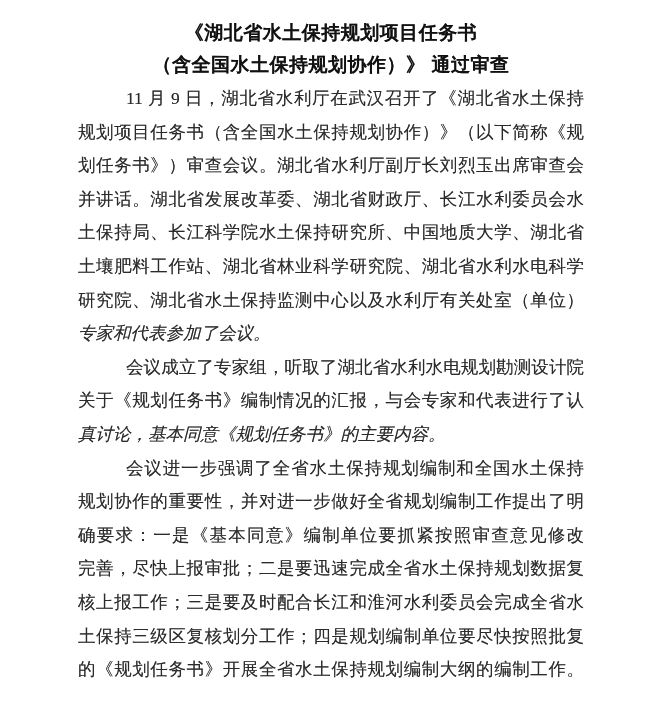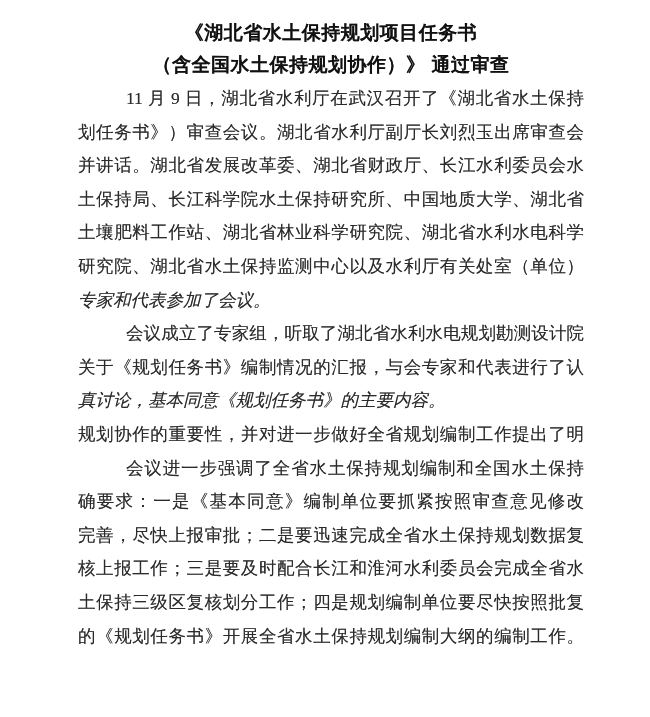--- a/index.html
+++ b/index.html
@@ -67,35 +67,36 @@
 
 <div class="page">
   <div class="text-block">
     <div class="doc-title">
       <div class="title-line">《湖北省水土保持规划项目任务书</div>
       <div class="title-line">（含全国水土保持规划协作）》 通过审查</div>
     </div>
     <div class="doc-body">
         <div class="paragraph">
           <div class="line first">11 月 9 日，湖北省水利厅在武汉召开了《湖北省水土保持</div>
+          <div class="line">规划项目任务书（含全国水土保持规划协作）》（以下简称《规</div>
           <div class="line">划任务书》）审查会议。湖北省水利厅副厅长刘烈玉出席审查会</div>
           <div class="line">并讲话。湖北省发展改革委、湖北省财政厅、长江水利委员会水</div>
           <div class="line">土保持局、长江科学院水土保持研究所、中国地质大学、湖北省</div>
           <div class="line">土壤肥料工作站、湖北省林业科学研究院、湖北省水利水电科学</div>
           <div class="line">研究院、湖北省水土保持监测中心以及水利厅有关处室（单位）</div>
           <div class="line plain-last">专家和代表参加了会议。</div>
         </div>
         <div class="paragraph">
           <div class="line first">会议成立了专家组，听取了湖北省水利水电规划勘测设计院</div>
           <div class="line">关于《规划任务书》编制情况的汇报，与会专家和代表进行了认</div>
           <div class="line plain-last">真讨论，基本同意《规划任务书》的主要内容。</div>
         </div>
         <div class="paragraph">
+          <div class="line first">会议进一步强调了全省水土保持规划编制和全国水土保持</div>
           <div class="line">规划协作的重要性，并对进一步做好全省规划编制工作提出了明</div>
-          <div class="line first">会议进一步强调了全省水土保持规划编制和全国水土保持</div>
           <div class="line">确要求：一是《基本同意》编制单位要抓紧按照审查意见修改</div>
           <div class="line">完善，尽快上报审批；二是要迅速完成全省水土保持规划数据复</div>
           <div class="line">核上报工作；三是要及时配合长江和淮河水利委员会完成全省水</div>
           <div class="line">土保持三级区复核划分工作；四是规划编制单位要尽快按照批复</div>
           <div class="line">的《规划任务书》开展全省水土保持规划编制大纲的编制工作。</div>
         </div>
       </div>
   </div>
 </div>
 

